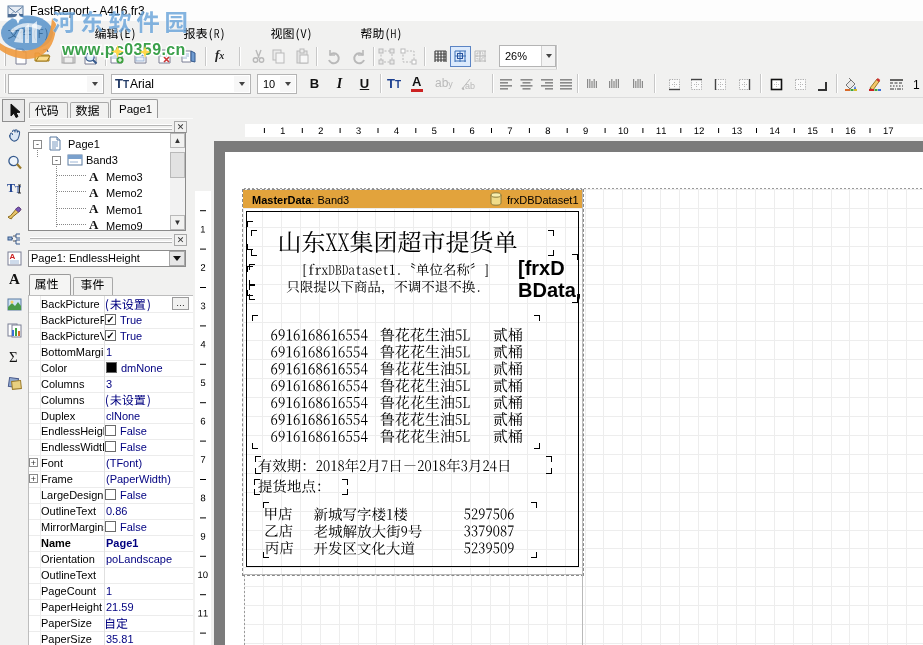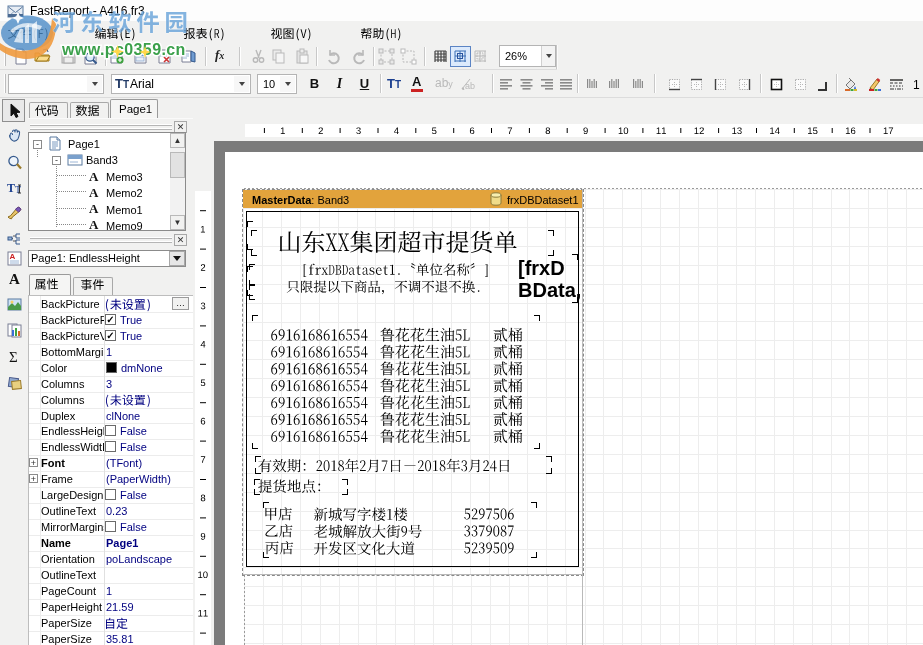--- a/index.html
+++ b/index.html
@@ -401,34 +401,34 @@
 <div class="abs t11 navy" style="left:106px;top:409.5px;">clNone</div>
 <div class="abs" style="left:29px;top:439.4px;width:164px;height:1px;background:#ececec"></div>
 <div class="abs t11" style="left:41px;top:425.4px;width:63px;overflow:hidden;">EndlessHeight</div>
 <div class="ckb" style="left:105px;top:425.4px"></div>
 <div class="abs t11 navy" style="left:120px;top:425.4px">False</div>
 <div class="abs" style="left:29px;top:455.3px;width:164px;height:1px;background:#ececec"></div>
 <div class="abs t11" style="left:41px;top:441.4px;width:63px;overflow:hidden;">EndlessWidth</div>
 <div class="ckb" style="left:105px;top:441.4px"></div>
 <div class="abs t11 navy" style="left:120px;top:441.4px">False</div>
 <div class="abs" style="left:29px;top:471.2px;width:164px;height:1px;background:#ececec"></div>
-<div class="abs t11" style="left:41px;top:457.3px;width:63px;overflow:hidden;font-weight:bold;">Font</div>
+<div class="abs t11" style="left:41px;top:457.3px;width:63px;overflow:hidden;">Font</div>
 <div class="abs" style="left:29px;top:458.3px;width:9px;height:9px;background:#fff;border:1px solid #8b8b8b;font-size:9px;line-height:8px;text-align:center;color:#333">+</div>
 <div class="abs t11 navy" style="left:106px;top:457.3px;">(TFont)</div>
 <div class="abs" style="left:29px;top:487.2px;width:164px;height:1px;background:#ececec"></div>
 <div class="abs t11" style="left:41px;top:473.2px;width:63px;overflow:hidden;">Frame</div>
 <div class="abs" style="left:29px;top:474.2px;width:9px;height:9px;background:#fff;border:1px solid #8b8b8b;font-size:9px;line-height:8px;text-align:center;color:#333">+</div>
 <div class="abs t11 navy" style="left:106px;top:473.2px;">(PaperWidth)</div>
 <div class="abs" style="left:29px;top:503.1px;width:164px;height:1px;background:#ececec"></div>
 <div class="abs t11" style="left:41px;top:489.2px;width:63px;overflow:hidden;">LargeDesignHeight</div>
 <div class="ckb" style="left:105px;top:489.2px"></div>
 <div class="abs t11 navy" style="left:120px;top:489.2px">False</div>
 <div class="abs" style="left:29px;top:519.0px;width:164px;height:1px;background:#ececec"></div>
 <div class="abs t11" style="left:41px;top:505.1px;width:63px;overflow:hidden;">OutlineText</div>
-<div class="abs t11 navy" style="left:106px;top:505.1px;">0.23</div>
+<div class="abs t11 navy" style="left:106px;top:505.1px;">0.86</div>
 <div class="abs" style="left:29px;top:534.9px;width:164px;height:1px;background:#ececec"></div>
 <div class="abs t11" style="left:41px;top:521.0px;width:63px;overflow:hidden;">MirrorMargins</div>
 <div class="ckb" style="left:105px;top:521.0px"></div>
 <div class="abs t11 navy" style="left:120px;top:521.0px">False</div>
 <div class="abs" style="left:29px;top:550.9px;width:164px;height:1px;background:#ececec"></div>
 <div class="abs t11" style="left:41px;top:537.0px;width:63px;overflow:hidden;font-weight:bold;">Name</div>
 <div class="abs t11 navy" style="left:106px;top:537.0px;font-weight:bold;">Page1</div>
 <div class="abs" style="left:29px;top:566.8px;width:164px;height:1px;background:#ececec"></div>
 <div class="abs t11" style="left:41px;top:552.9px;width:63px;overflow:hidden;">Orientation</div>
 <div class="abs t11 navy" style="left:106px;top:552.9px;">poLandscape</div>

